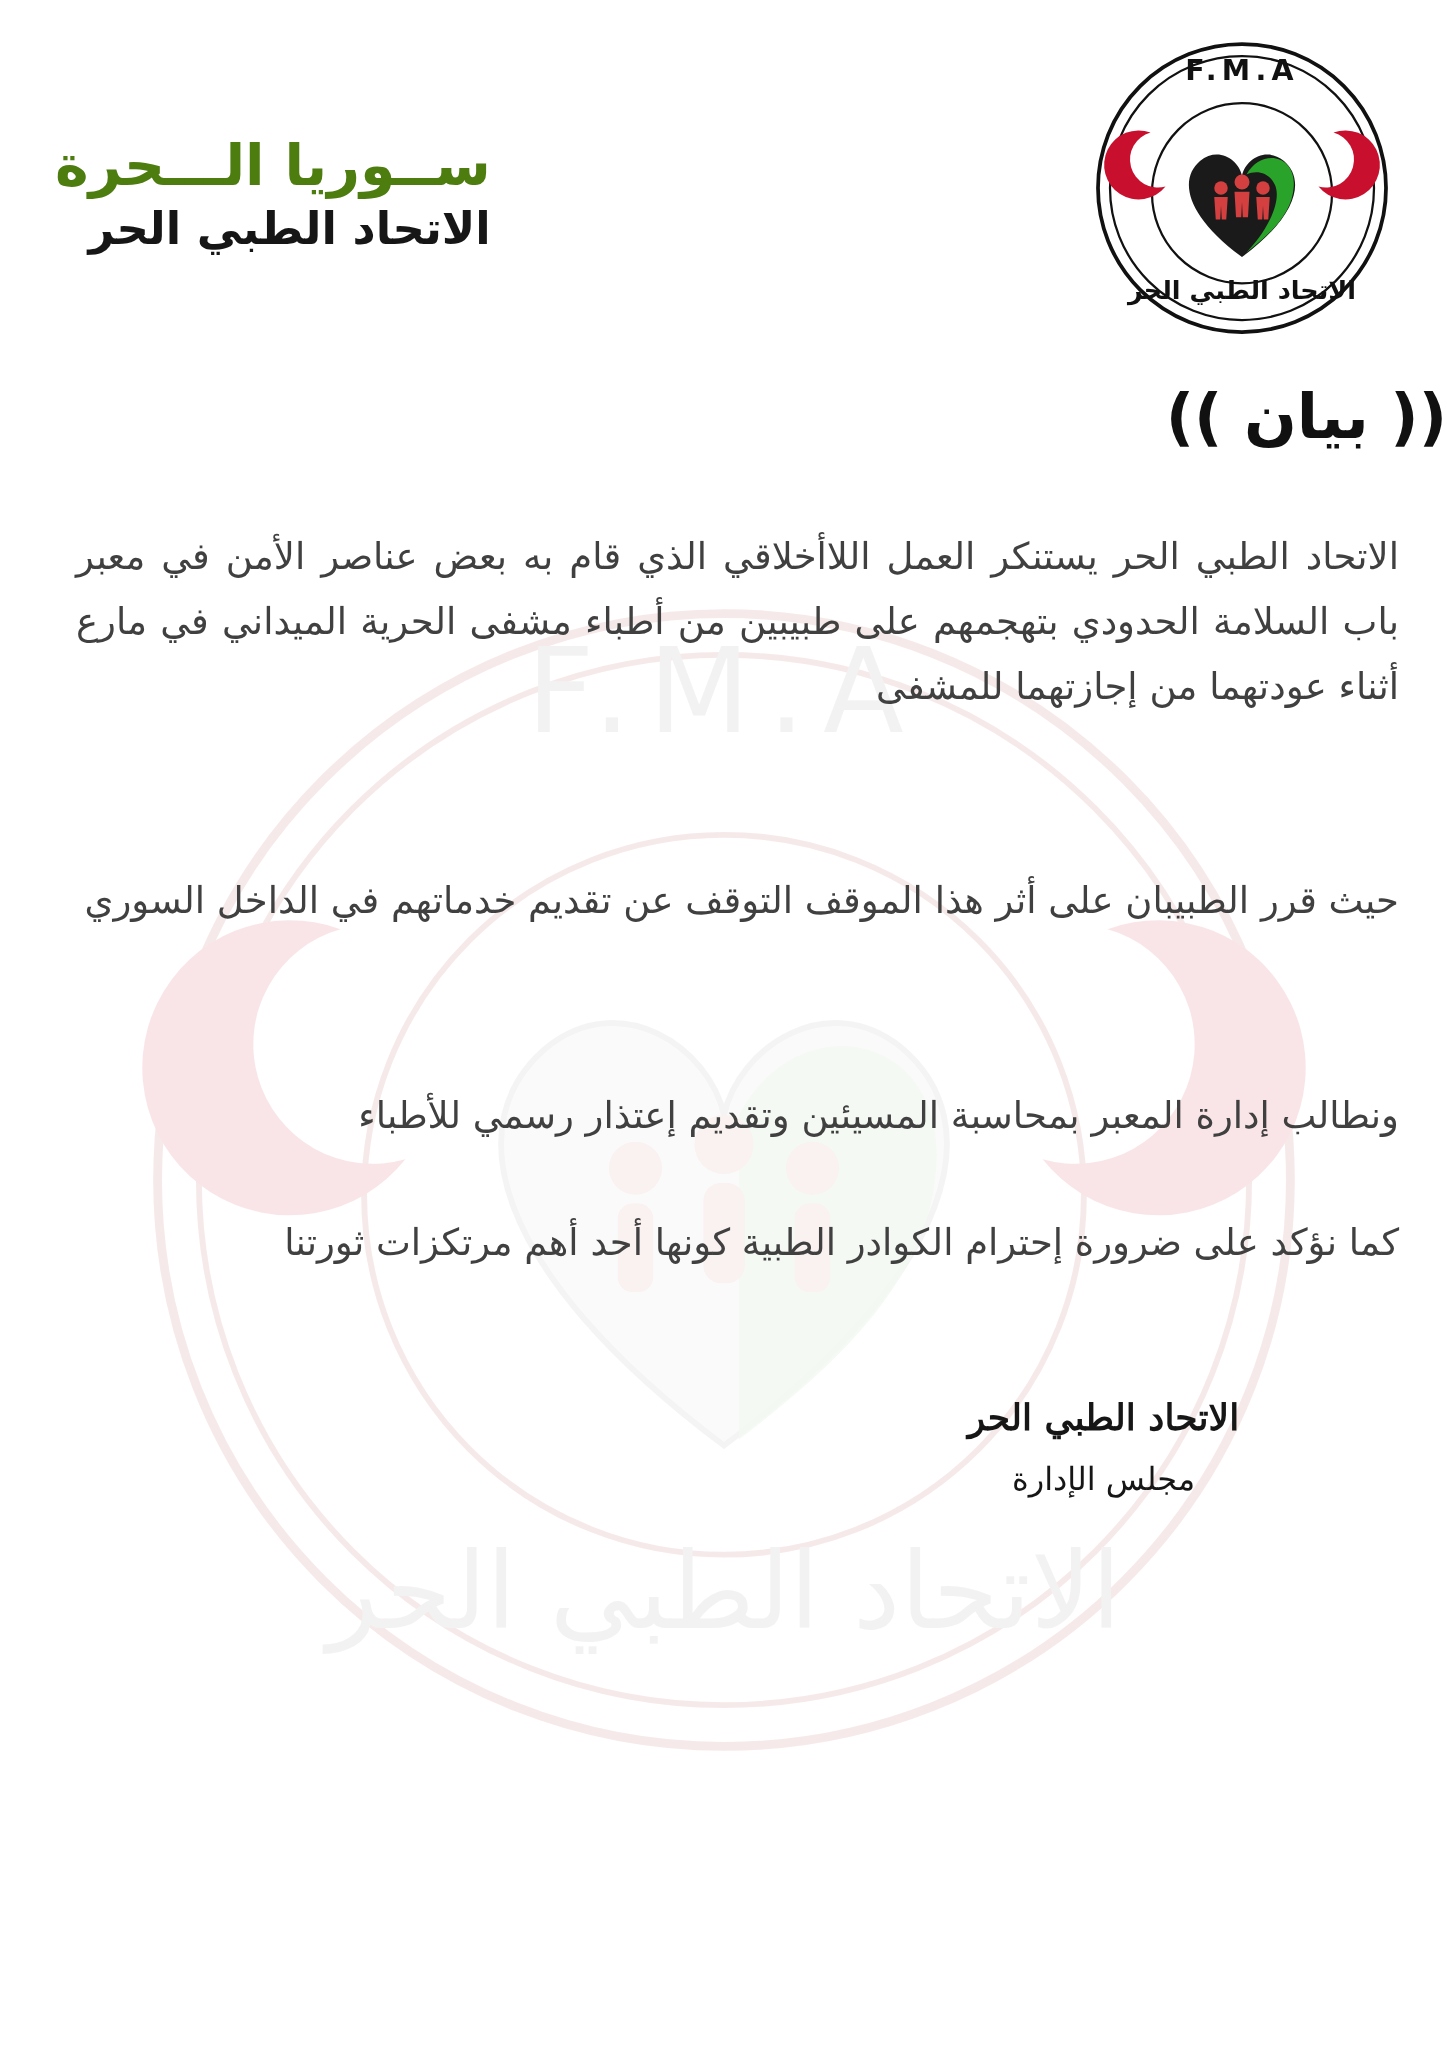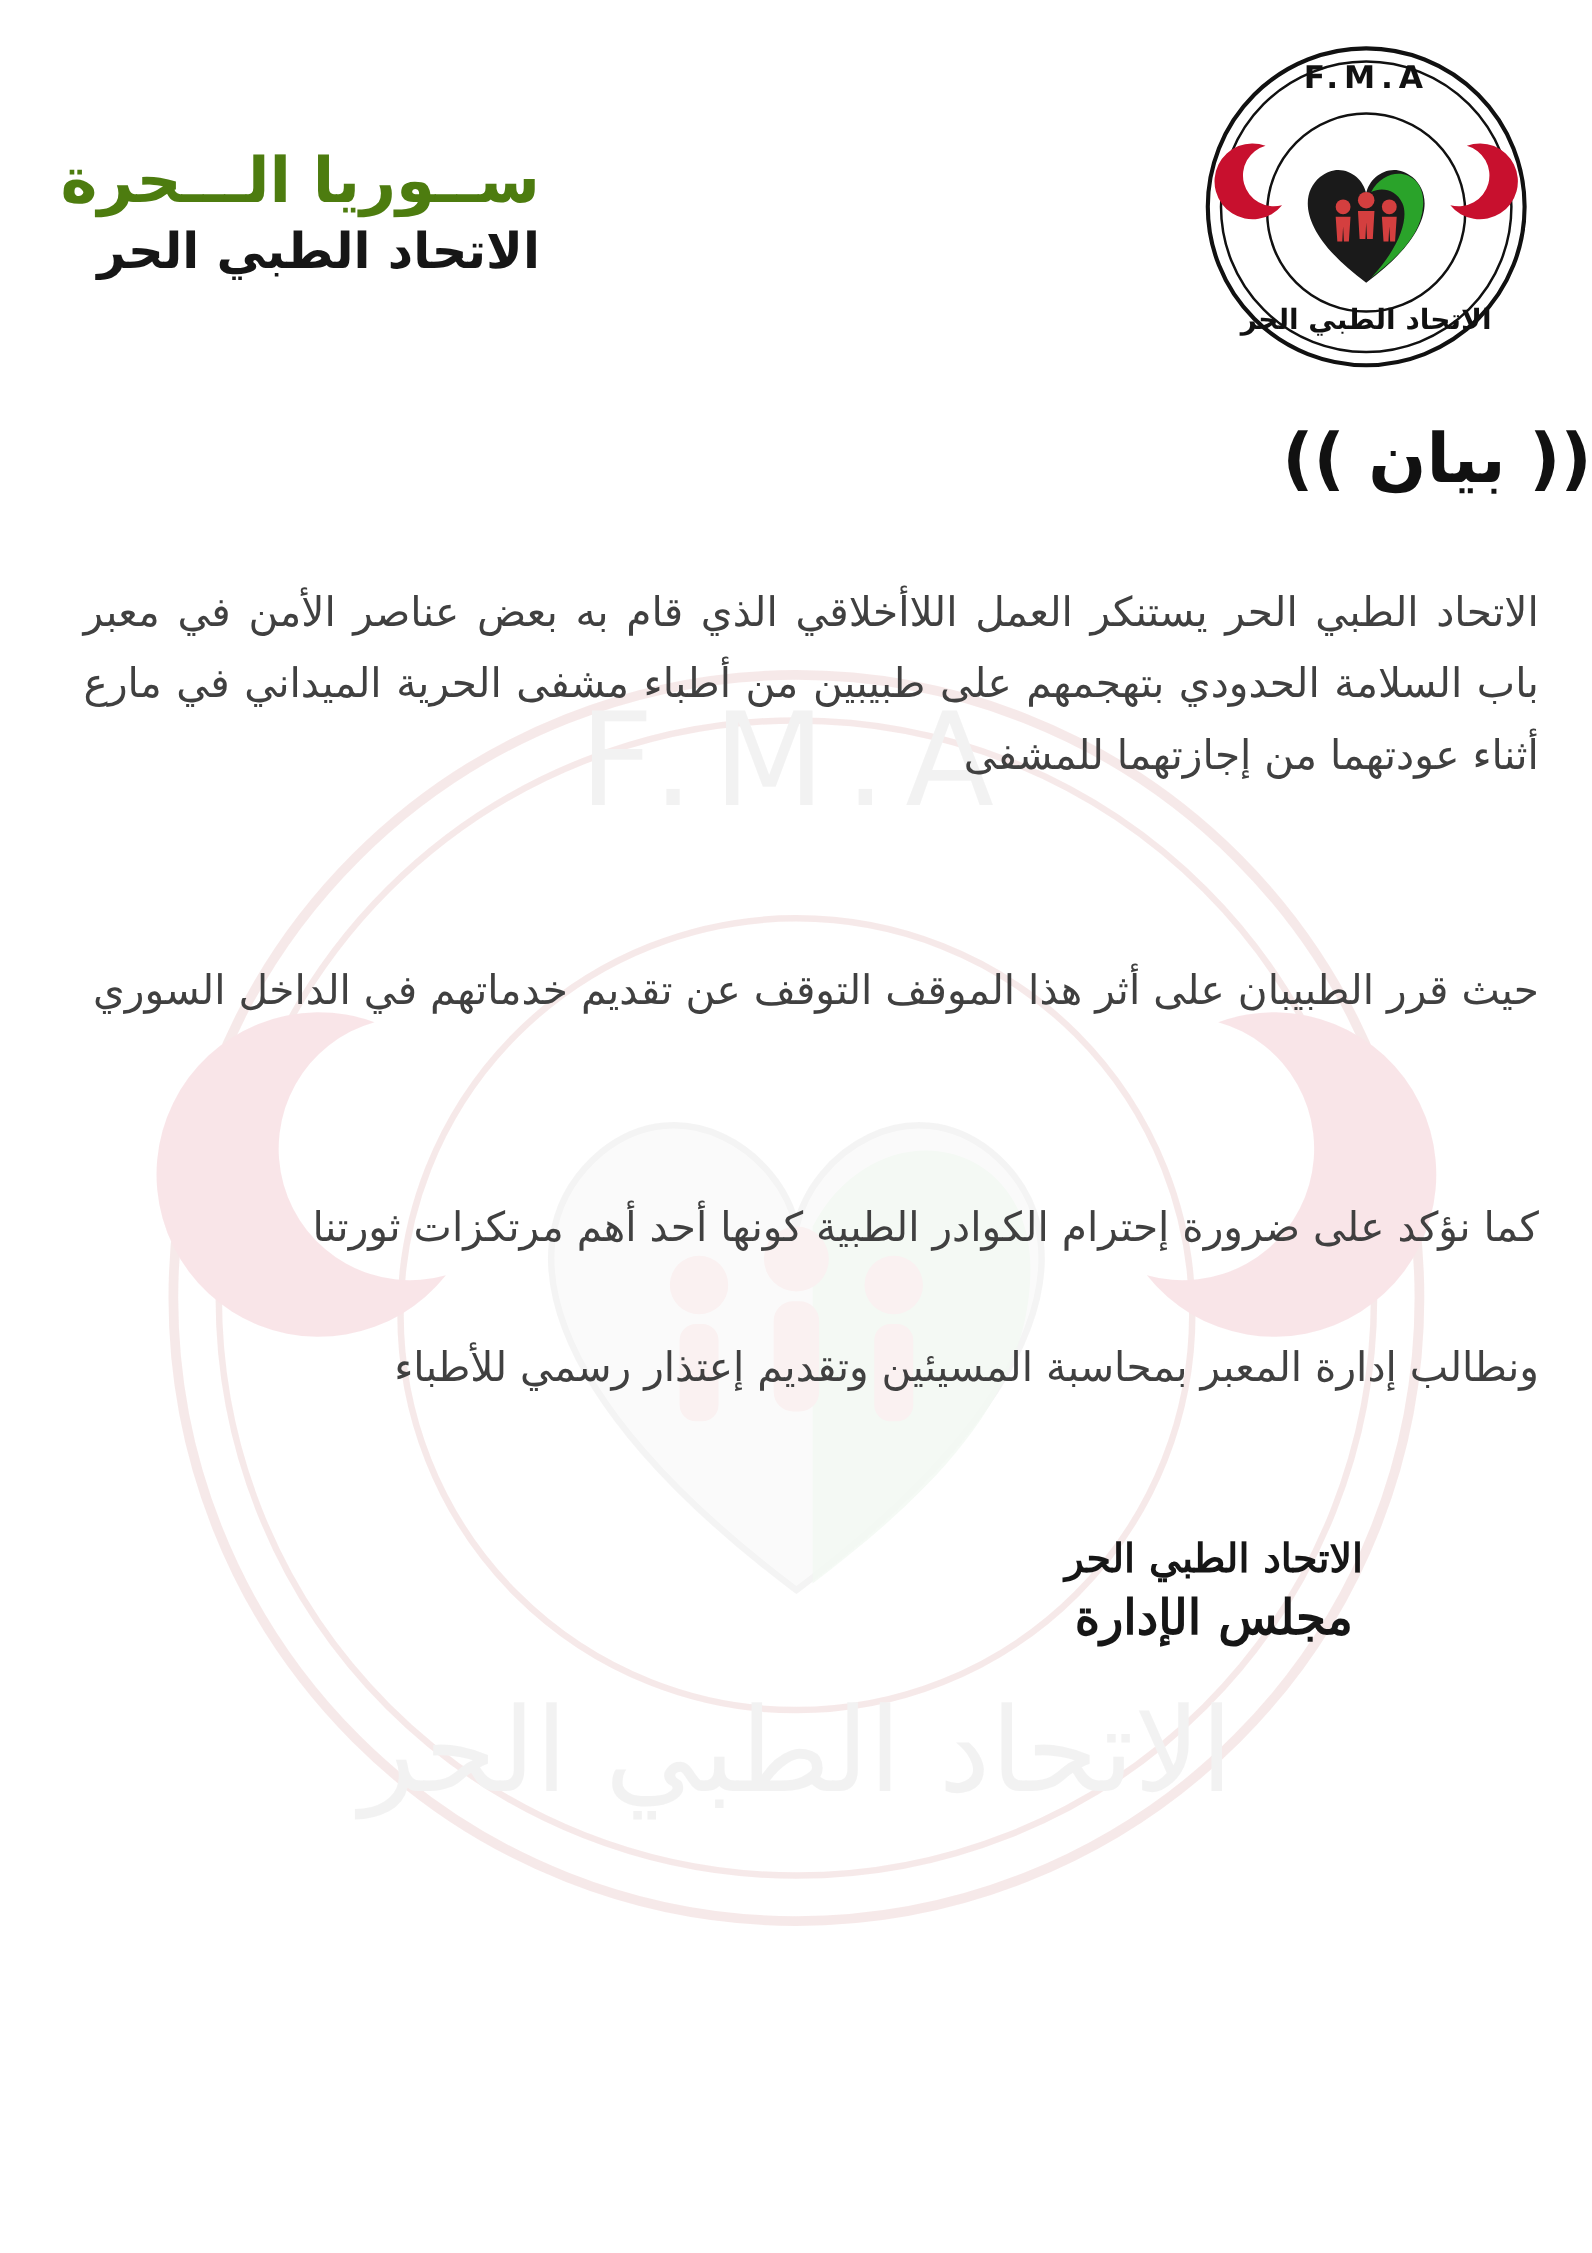--- a/index.html
+++ b/index.html
@@ -116,24 +116,24 @@
     margin-right: 0;
     margin-left: 760px;
   }
   .sig-line1 {
     font-size: 36px;
     color: #161616;
     font-weight: 600;
     letter-spacing: 1px;
   }
   .sig-line2 {
-    font-size: 44px;
+    font-size: 32px;
     color: #161616;
-    font-weight: 700;
-    margin-top: 6px;
+    font-weight: 400;
+    margin-top: 22px;
     letter-spacing: 1px;
   }
 </style>
 </head>
 <body>
 
 <div class="page">
 
   <div class="watermark">
     <svg viewBox="0 0 400 400" width="100%" height="100%" aria-hidden="true">
@@ -186,22 +186,22 @@
       </svg>
     </div>
 
   </div>
 
   <div class="doc-title">(( بيان ))</div>
 
   <div class="body-text">
     <div class="para gap-big">الاتحاد الطبي الحر يستنكر العمل اللاأخلاقي الذي قام به بعض عناصر الأمن في معبر باب السلامة الحدودي بتهجمهم على طبيبين من أطباء مشفى الحرية الميداني في مارع أثناء عودتهما من إجازتهما للمشفى</div>
     <div class="para gap-big">حيث قرر الطبيبان على أثر هذا الموقف التوقف عن تقديم خدماتهم في الداخل السوري</div>
+    <div class="para">ونطالب إدارة المعبر بمحاسبة المسيئين وتقديم إعتذار رسمي للأطباء</div>
     <div class="para">كما نؤكد على ضرورة إحترام الكوادر الطبية كونها أحد أهم مرتكزات ثورتنا</div>
-    <div class="para">ونطالب إدارة المعبر بمحاسبة المسيئين وتقديم إعتذار رسمي للأطباء</div>
   </div>
 
   <div class="signature">
     <div class="sig-inner">
       <div class="sig-line1">الاتحاد الطبي الحر</div>
       <div class="sig-line2">مجلس الإدارة</div>
     </div>
   </div>
 
 </div>

